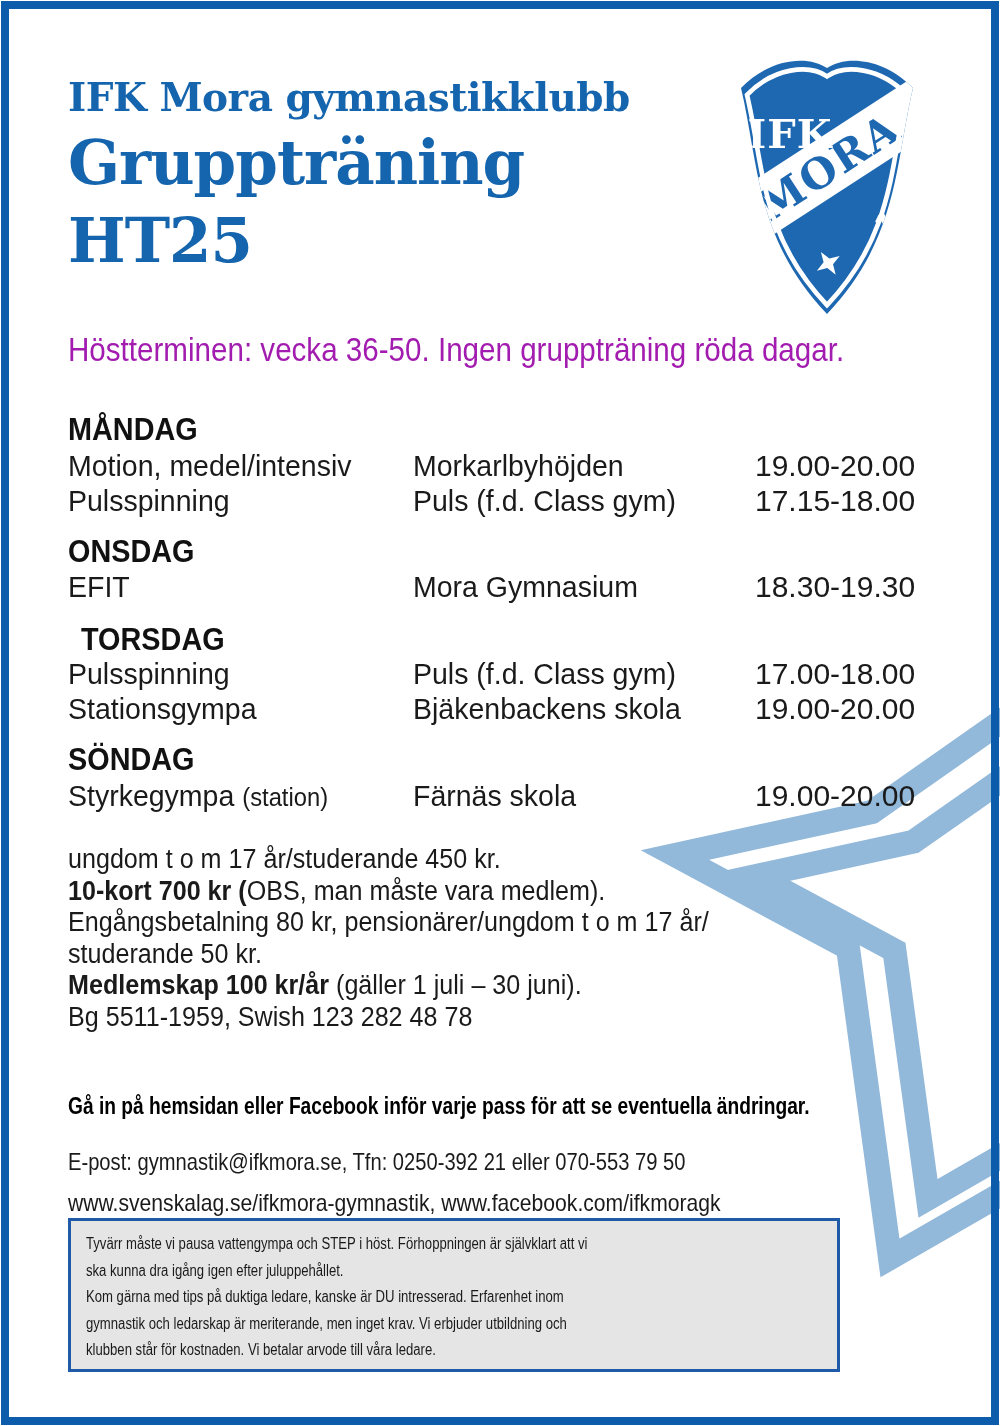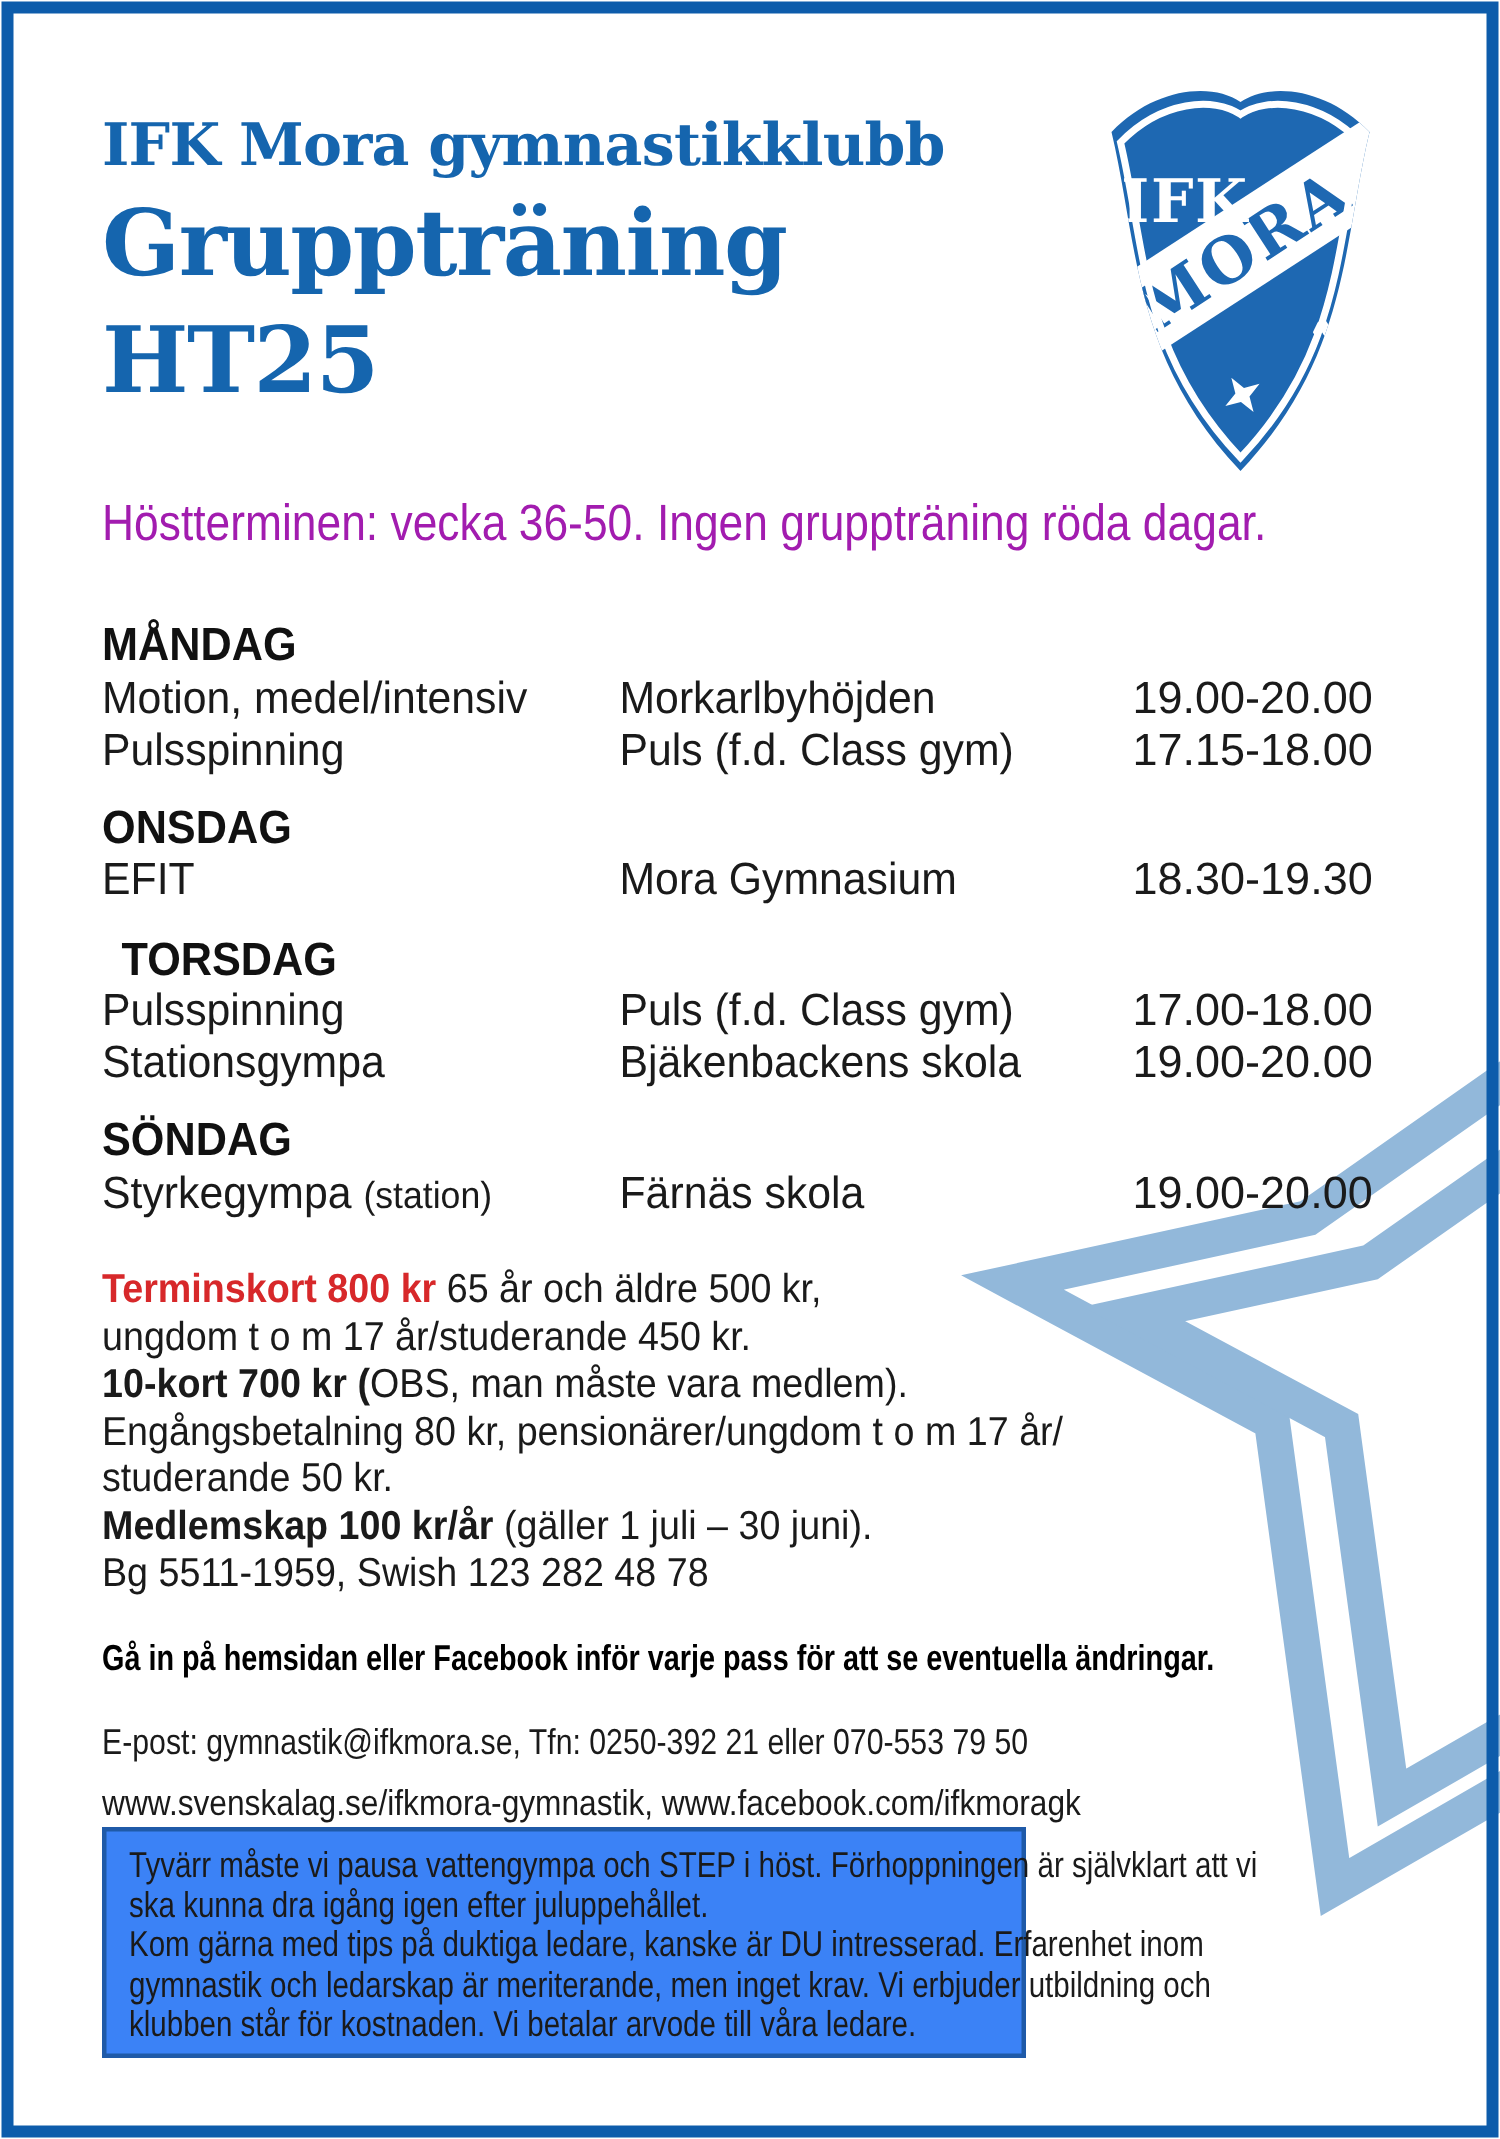--- a/index.html
+++ b/index.html
@@ -52,23 +52,23 @@
   .red { color:#d7282a; }
 
   .notice {
     position:absolute; left:68px; top:1092px; z-index:2;
     font-weight:bold; font-size:24px; color:#000000; white-space:nowrap;
   }
   .links   { position:absolute; left:68px; top:1189px; z-index:2; font-size:24px; white-space:nowrap; }
   .details { position:absolute; left:68px; top:1148px; z-index:2; font-size:24px; white-space:nowrap; }
 
   .notice-box {
-    position:absolute; left:68px; top:1218px; width:616px; height:154px; z-index:2;
-    border:3px solid #1f5aa8; box-sizing:border-box; background:#3b82f6;
-    padding:10px 15px; font-size:24px; line-height:26.5px;
+    position:absolute; left:68px; top:1218px; width:772px; height:154px; z-index:2;
+    border:3px solid #1f5aa8; box-sizing:border-box; background:#e5e5e5;
+    padding:10px 15px; font-size:16px; line-height:26.5px;
   }
 </style>
 </head>
 <body>
 
 <div class="page">
 
   <svg class="star-svg" width="1000" height="1426" viewBox="0 0 1000 1426" aria-hidden="true">
     <path d="M 1120,638 L 872,812 L 675,855 L 848,948 L 890,1258 L 1060,1160 L 1120,1390" fill="none" stroke="#92b8da" stroke-width="24" stroke-linejoin="miter"></path>
     <path d="M 1120,638 L 872,812 L 675,855 L 848,948 L 890,1258 L 1060,1160 L 1120,1390" transform="translate(216,192) scale(0.8)" fill="none" stroke="#92b8da" stroke-width="30" stroke-linejoin="miter"></path>
@@ -147,21 +147,20 @@
       <span class="sx93">SÖNDAG</span></div>
     <div class="srow" style="top:367px;">
       <span class="act"><span class="sx95"><span>Styrkegympa</span>
         <span class="note">(station)</span></span></span>
       <span class="loc"><span class="sx95">Färnäs skola</span></span>
       <span class="time">19.00-20.00</span>
     </div>
   </div>
 
   <div class="pricing">
-    <div><span class="sx93"><span class="b red">Terminskort 800 kr</span> <span>65 år och äldre 500 kr,</span></span></div>
     <div><span class="sx93">ungdom t o m 17 år/studerande 450 kr.</span></div>
     <div><span class="sx93"><span class="b">10-kort 700 kr (</span><span>OBS, man måste vara medlem).</span></span></div>
     <div><span class="sx93">Engångsbetalning 80 kr, pensionärer/ungdom t o m 17 år/</span></div>
     <div><span class="sx93">studerande 50 kr.</span></div>
     <div><span class="sx93"><span class="b">Medlemskap 100 kr/år</span> <span>(gäller 1 juli – 30 juni).</span></span></div>
     <div><span class="sx93">Bg 5511-1959, Swish 123 282 48 78</span></div>
   </div>
 
   <div class="notice">
     <span class="sx80">Gå in på hemsidan eller Facebook inför varje pass för att se eventuella ändringar.</span>

